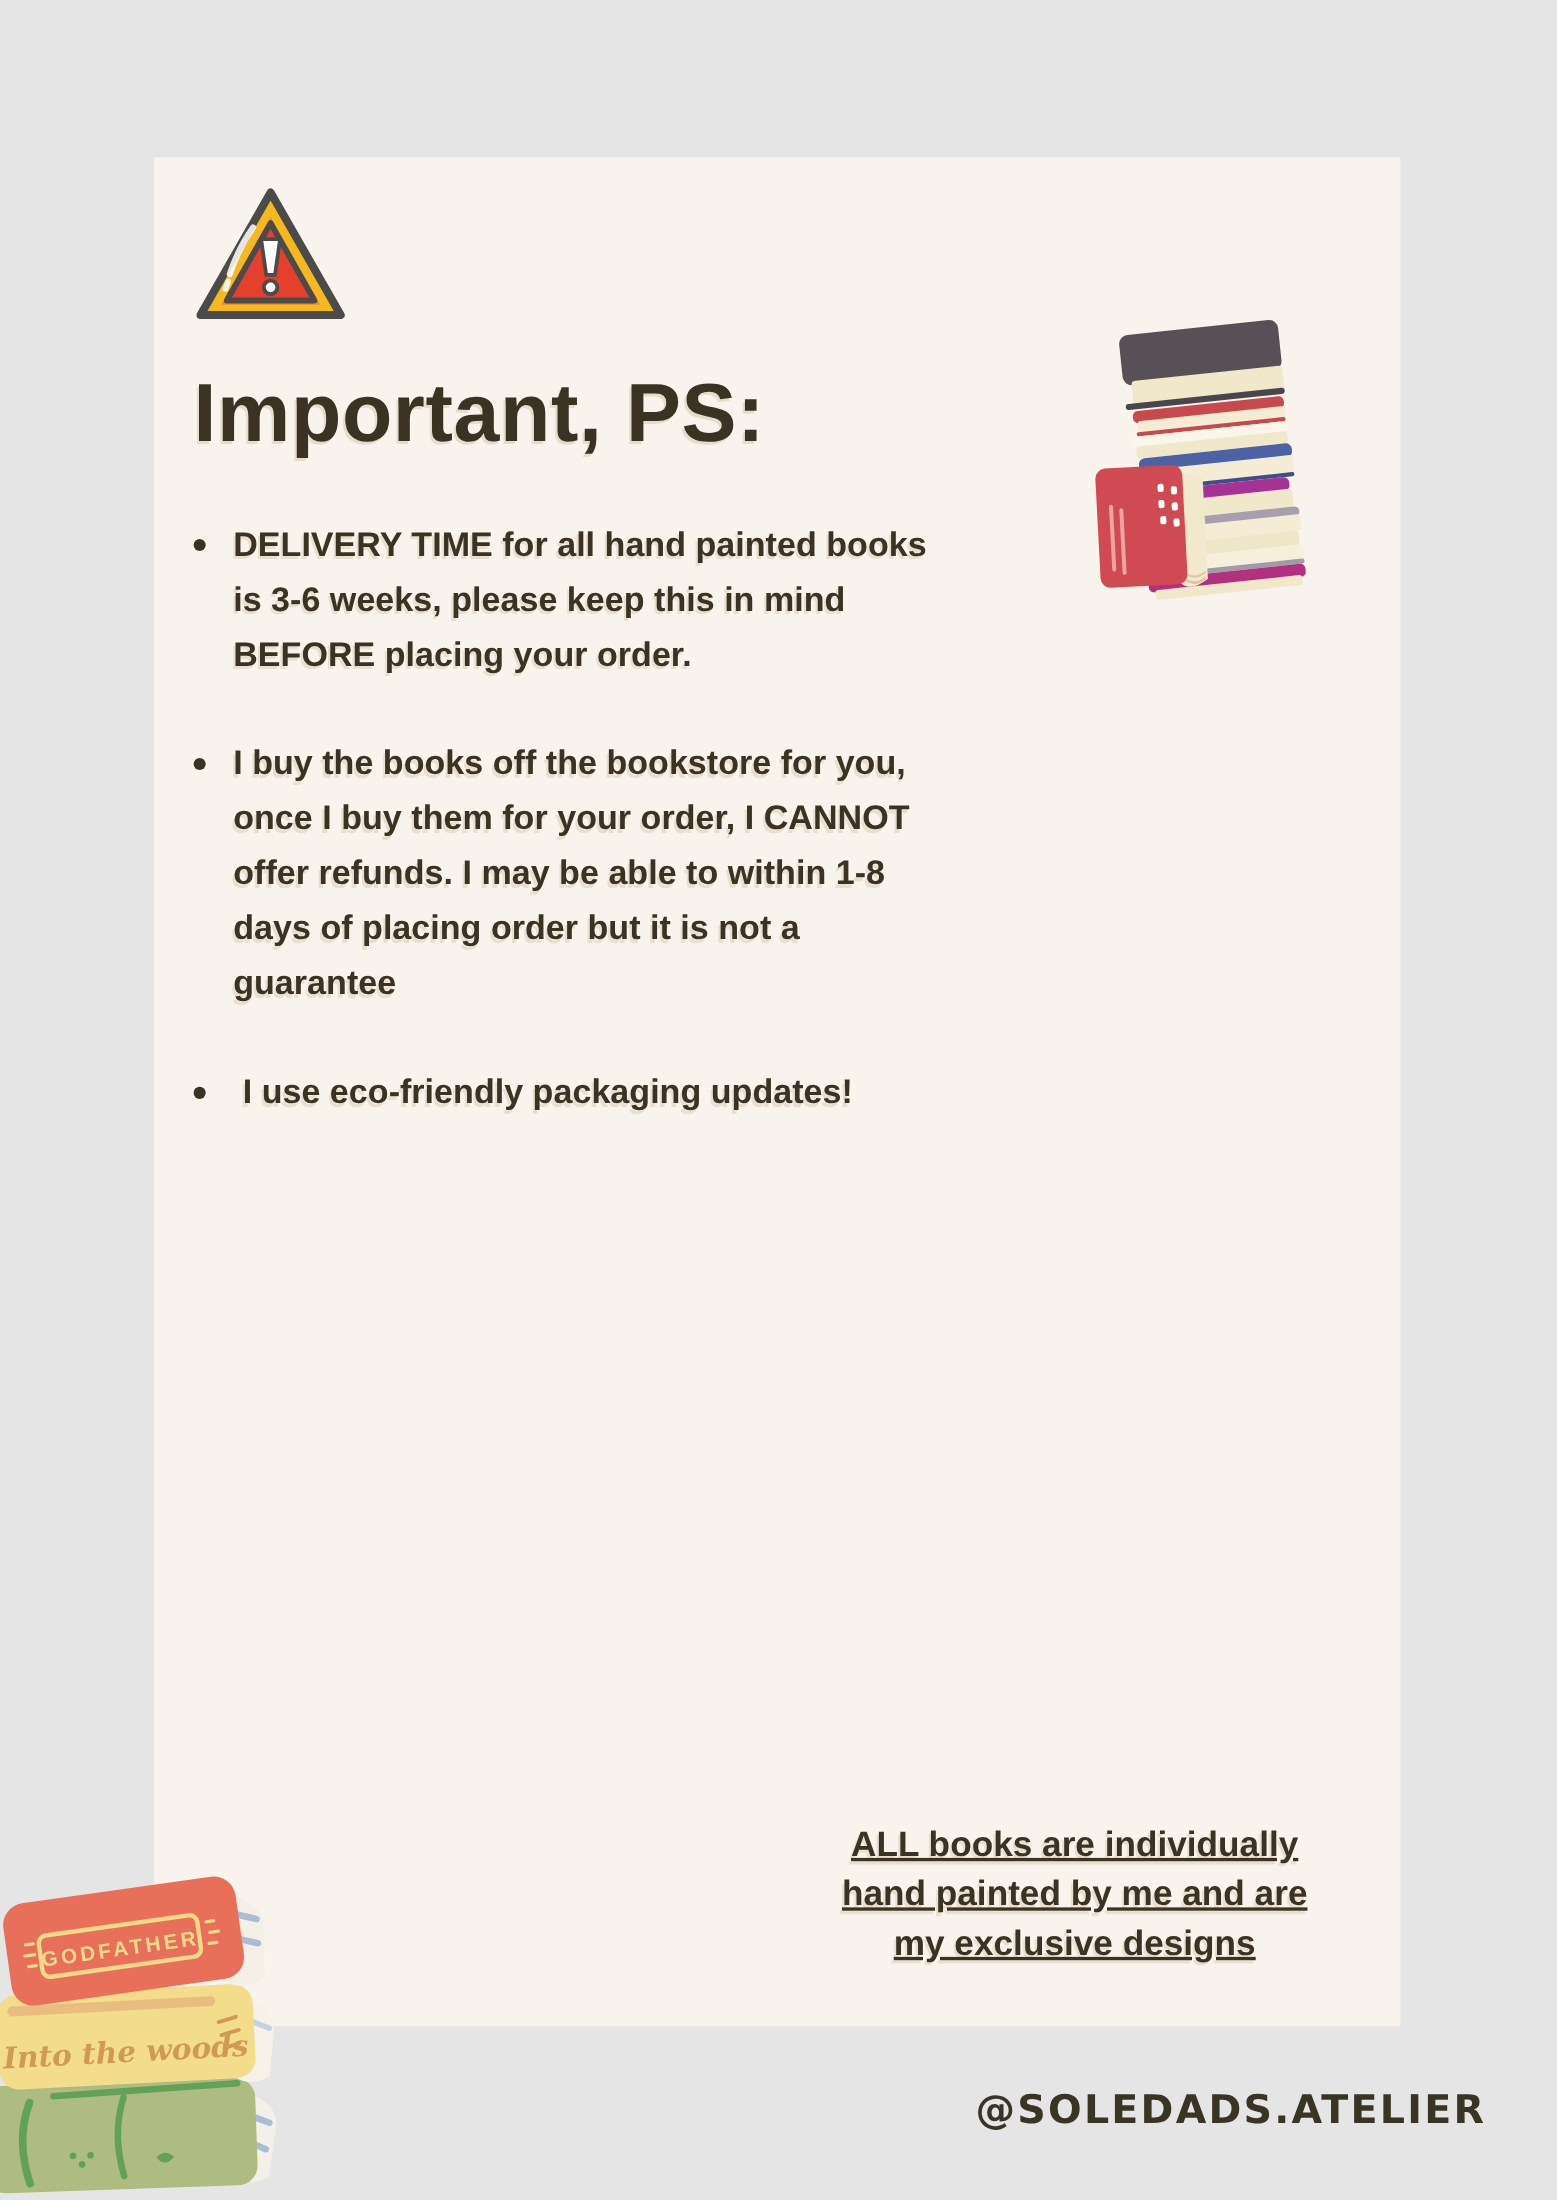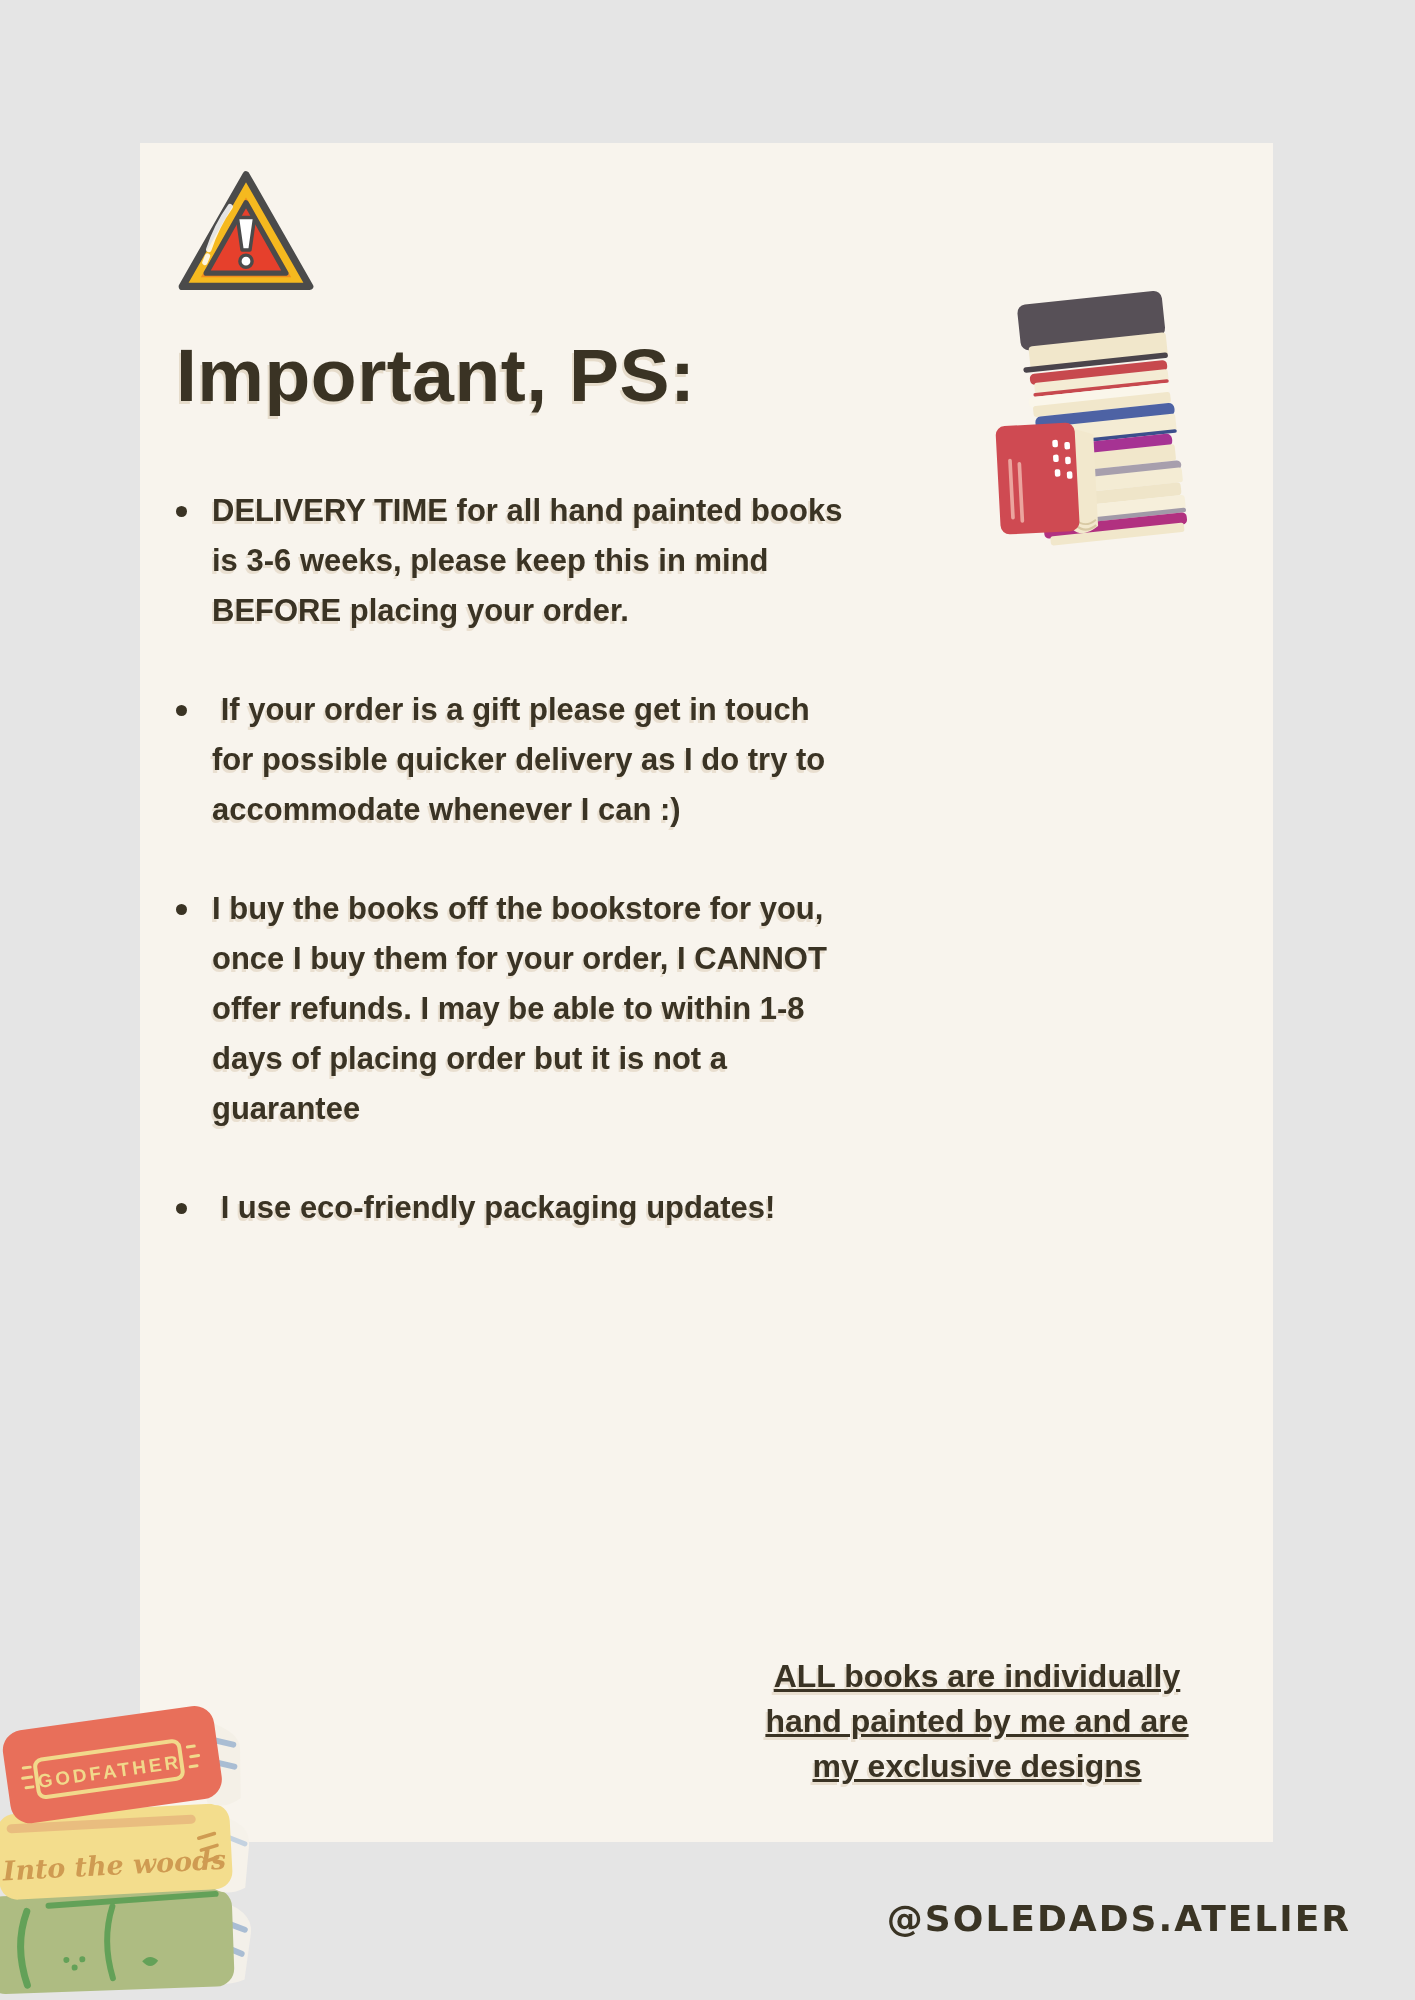--- a/index.html
+++ b/index.html
@@ -18,21 +18,21 @@
   .warning-wrap svg { width:100%; height:100%; display:block; }
   .title {
     position:absolute; left:36px; top:190px;
     font-size:75px; font-weight:700; line-height:1.12;
     letter-spacing:0.5px; color:#3a3324;
     text-shadow:-2px 3px 0 rgba(198,174,141,.35);
   }
   .stack-top { position:absolute; left:833px; top:143px; width:224px; height:262px; }
   .stack-top svg { width:100%; height:100%; display:block; }
   ul.bullets {
-    position:absolute; left:28px; top:343px; width:815px;
+    position:absolute; left:28px; top:327px; width:815px;
     margin:0; padding:0; list-style:none;
   }
   ul.bullets li {
     position:relative; padding-left:44px; margin-bottom:49px;
     font-size:31px; font-weight:700; line-height:50px; color:#3a3324;
     text-shadow:-2px 3px 0 rgba(198,174,141,.3);
   }
   ul.bullets li::before {
     content:""; position:absolute; left:8px; top:20px;
     width:11px; height:11px; border-radius:50%; background:#3a3324;
@@ -121,23 +121,20 @@
           <rect x="30" y="186" width="4" height="66" rx="2" fill="#eba49e"></rect>
           <rect x="40" y="190" width="4" height="66" rx="2" fill="#eba49e"></rect>
         </g>
       </svg>
     </div>
 
     <ul class="bullets">
       <li><span class="bullet-text">DELIVERY TIME for all hand painted books
 is 3-6 weeks, please keep this in mind
 BEFORE placing your order.</span></li>
-      <li><span class="bullet-text"> If your order is a gift please get in touch
-for possible quicker delivery as I do try to
-accommodate whenever I can :)</span></li>
       <li><span class="bullet-text">I buy the books off the bookstore for you,
 once I buy them for your order, I CANNOT
 offer refunds. I may be able to within 1-8
 days of placing order but it is not a
 guarantee</span></li>
       <li><span class="bullet-text"> I use eco-friendly packaging updates!</span></li>
     </ul>
 
     <div class="note">ALL books are individually
 hand painted by me and are

